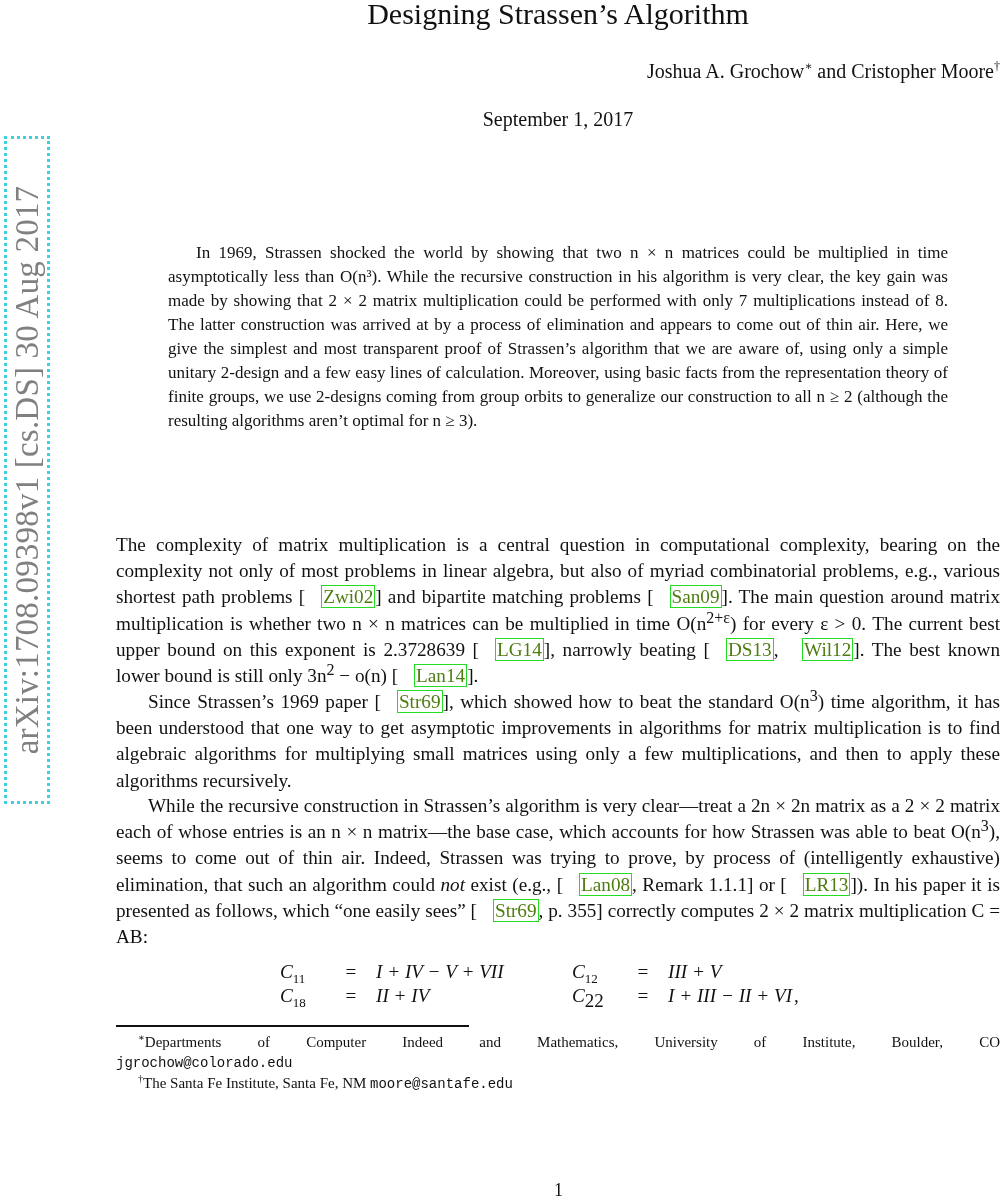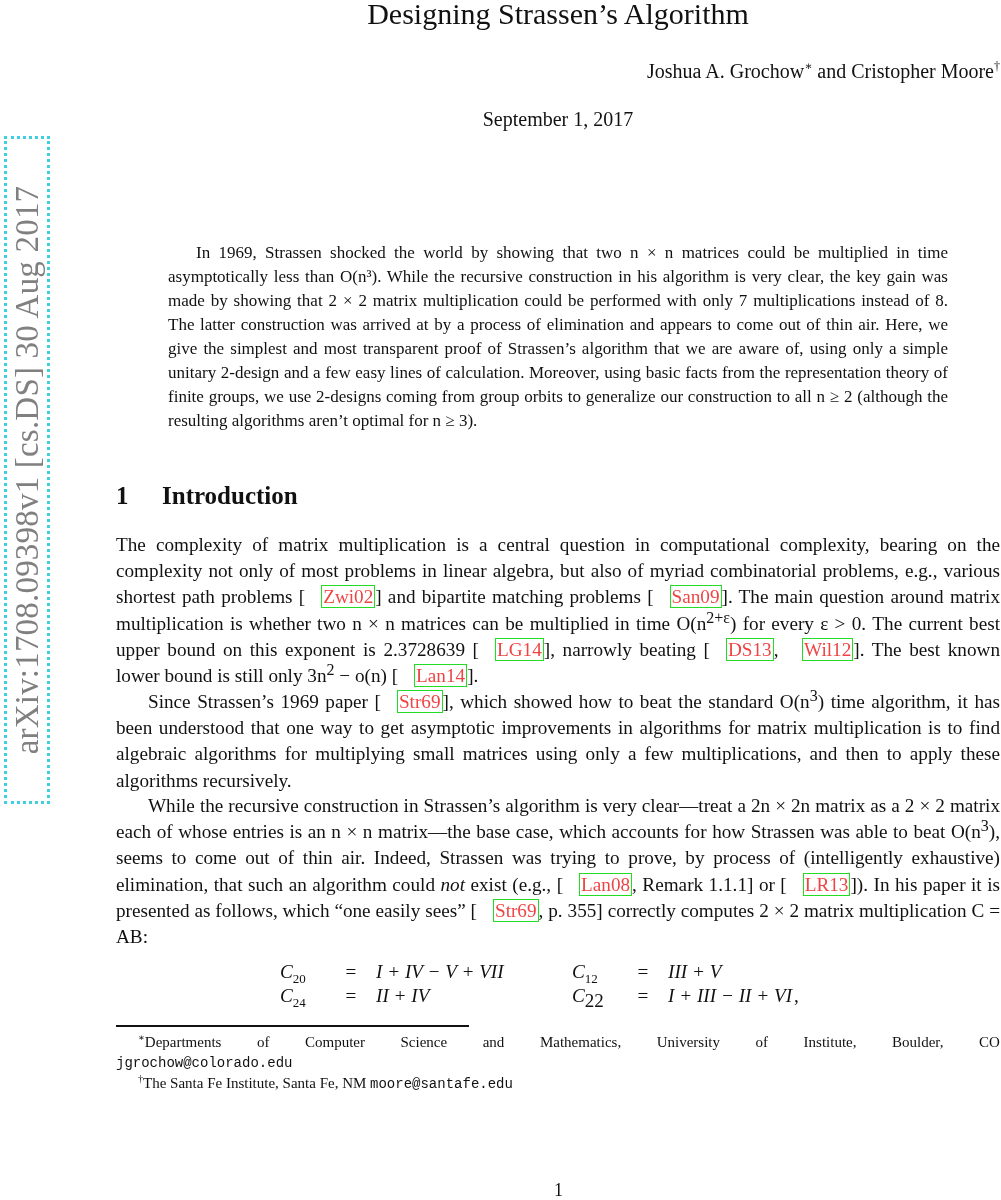--- a/index.html
+++ b/index.html
@@ -102,21 +102,21 @@
       font-size: 19.2px;
       line-height: 26.2px;
       text-align: justify;
     }
     .p1 { top: 532px; }
     .p2 { top: 689px; text-indent: 32px; }
     .p3 { top: 793px; text-indent: 32px; }
     .cite {
       border: 1.5px solid #22dd22;
       padding: 0 1px;
-      color: #ef4444;
+      color: #4d7c0f;
       margin-left: 16px;
     }
     i.m { font-style: italic; }
     .equations {
       position: absolute;
       top: 960px;
       left: 280px;
       font-size: 19.2px;
       font-style: italic;
     }
@@ -171,57 +171,54 @@
   <div class="authors">
     <span>Joshua A. Grochow</span><sup>∗</sup>
     <span>and</span>
     <span>Cristopher Moore</span><sup>†</sup>
   </div>
 
   <div class="date">September 1, 2017</div>
 
   <div class="abstract-body">In 1969, Strassen shocked the world by showing that two n × n matrices could be multiplied in time asymptotically less than O(n³). While the recursive construction in his algorithm is very clear, the key gain was made by showing that 2 × 2 matrix multiplication could be performed with only 7 multiplications instead of 8. The latter construction was arrived at by a process of elimination and appears to come out of thin air. Here, we give the simplest and most transparent proof of Strassen’s algorithm that we are aware of, using only a simple unitary 2-design and a few easy lines of calculation. Moreover, using basic facts from the representation theory of finite groups, we use 2-designs coming from group orbits to generalize our construction to all n ≥ 2 (although the resulting algorithms aren’t optimal for n ≥ 3).</div>
 
-  <div class="section-heading">
-    <span class="num">1</span><span>Introduction</span>
-  </div>
 
   <div class="body-text p1"><span>The complexity of matrix multiplication is a central question in computational complexity, bearing on the complexity not only of most problems in linear algebra, but also of myriad combinatorial problems, e.g., various shortest path problems [</span><a class="cite">Zwi02</a><span>] and bipartite matching problems [</span><a class="cite">San09</a><span>]. The main question around matrix multiplication is whether two n × n matrices can be multiplied in time O(n</span><sup>2+ε</sup><span>) for every ε &gt; 0. The current best upper bound on this exponent is 2.3728639 [</span><a class="cite">LG14</a><span>], narrowly beating [</span><a class="cite">DS13</a><span>, </span><a class="cite">Wil12</a><span>]. The best known lower bound is still only 3n</span><sup>2</sup><span> − o(n) [</span><a class="cite">Lan14</a><span>].</span></div>
 
   <div class="body-text p2"><span>Since Strassen’s 1969 paper [</span><a class="cite">Str69</a><span>], which showed how to beat the standard O(n</span><sup>3</sup><span>) time algorithm, it has been understood that one way to get asymptotic improvements in algorithms for matrix multiplication is to find algebraic algorithms for multiplying small matrices using only a few multiplications, and then to apply these algorithms recursively.</span></div>
 
   <div class="body-text p3"><span>While the recursive construction in Strassen’s algorithm is very clear—treat a 2n × 2n matrix as a 2 × 2 matrix each of whose entries is an n × n matrix—the base case, which accounts for how Strassen was able to beat O(n</span><sup>3</sup><span>), seems to come out of thin air. Indeed, Strassen was trying to prove, by process of (intelligently exhaustive) elimination, that such an algorithm could </span><i class="m">not</i><span> exist (e.g., [</span><a class="cite">Lan08</a><span>, Remark 1.1.1] or [</span><a class="cite">LR13</a><span>]). In his paper it is presented as follows, which “one easily sees” [</span><a class="cite">Str69</a><span>, p. 355] correctly computes 2 × 2 matrix multiplication C = AB:</span></div>
 
   <div class="equations">
     <div class="eq-row">
-      <span class="eq-lhs"><span>C</span><sub style="font-style:normal;font-size:13px">20</sub></span>
+      <span class="eq-lhs"><span>C</span><sub style="font-style:normal;font-size:13px">11</sub></span>
       <span class="eq-eq">=</span>
       <span class="eq-rhs">I + IV − V + VII</span>
       <span class="eq-lhs"><span>C</span><sub style="font-style:normal;font-size:13px">12</sub></span>
       <span class="eq-eq">=</span>
       <span class="eq-rhs2">III + V</span>
     </div>
     <div class="eq-row">
-      <span class="eq-lhs"><span>C</span><sub style="font-style:normal;font-size:13px">24</sub></span>
+      <span class="eq-lhs"><span>C</span><sub style="font-style:normal;font-size:13px">18</sub></span>
       <span class="eq-eq">=</span>
       <span class="eq-rhs">II + IV</span>
       <span class="eq-lhs"><span>C</span><sub style="font-style:normal;font-size:19px">22</sub></span>
       <span class="eq-eq">=</span>
       <span class="eq-rhs2"><span>I + III − II + VI</span><span class="eq-comma">,</span></span>
     </div>
   </div>
 
   <div class="footnote-rule"></div>
 
   <div class="footnote fn1">
     <div class="spread">
       <span><sup style="font-size:10px">∗</sup><span>Departments</span></span>
       <span>of</span>
       <span>Computer</span>
-      <span>Science</span>
+      <span>Indeed</span>
       <span>and</span>
       <span>Mathematics,</span>
       <span>University</span>
       <span>of</span>
       <span>Institute,</span>
       <span>Boulder,</span>
       <span>CO</span>
     </div>
     <div style="text-indent:0">
       <span class="mono">jgrochow@colorado.edu</span>

